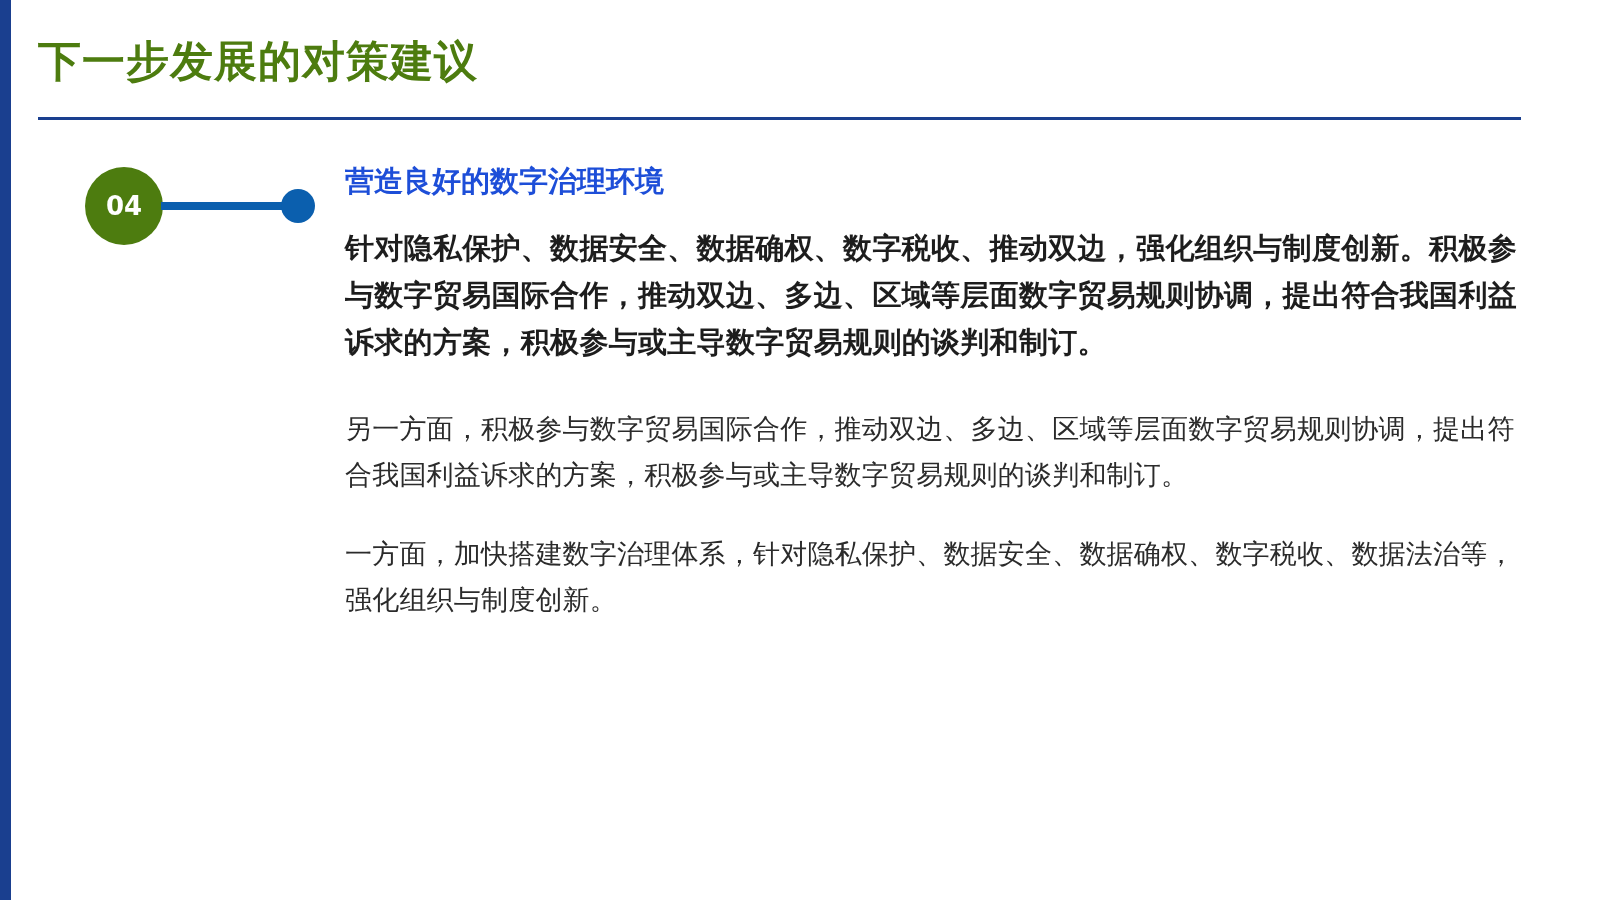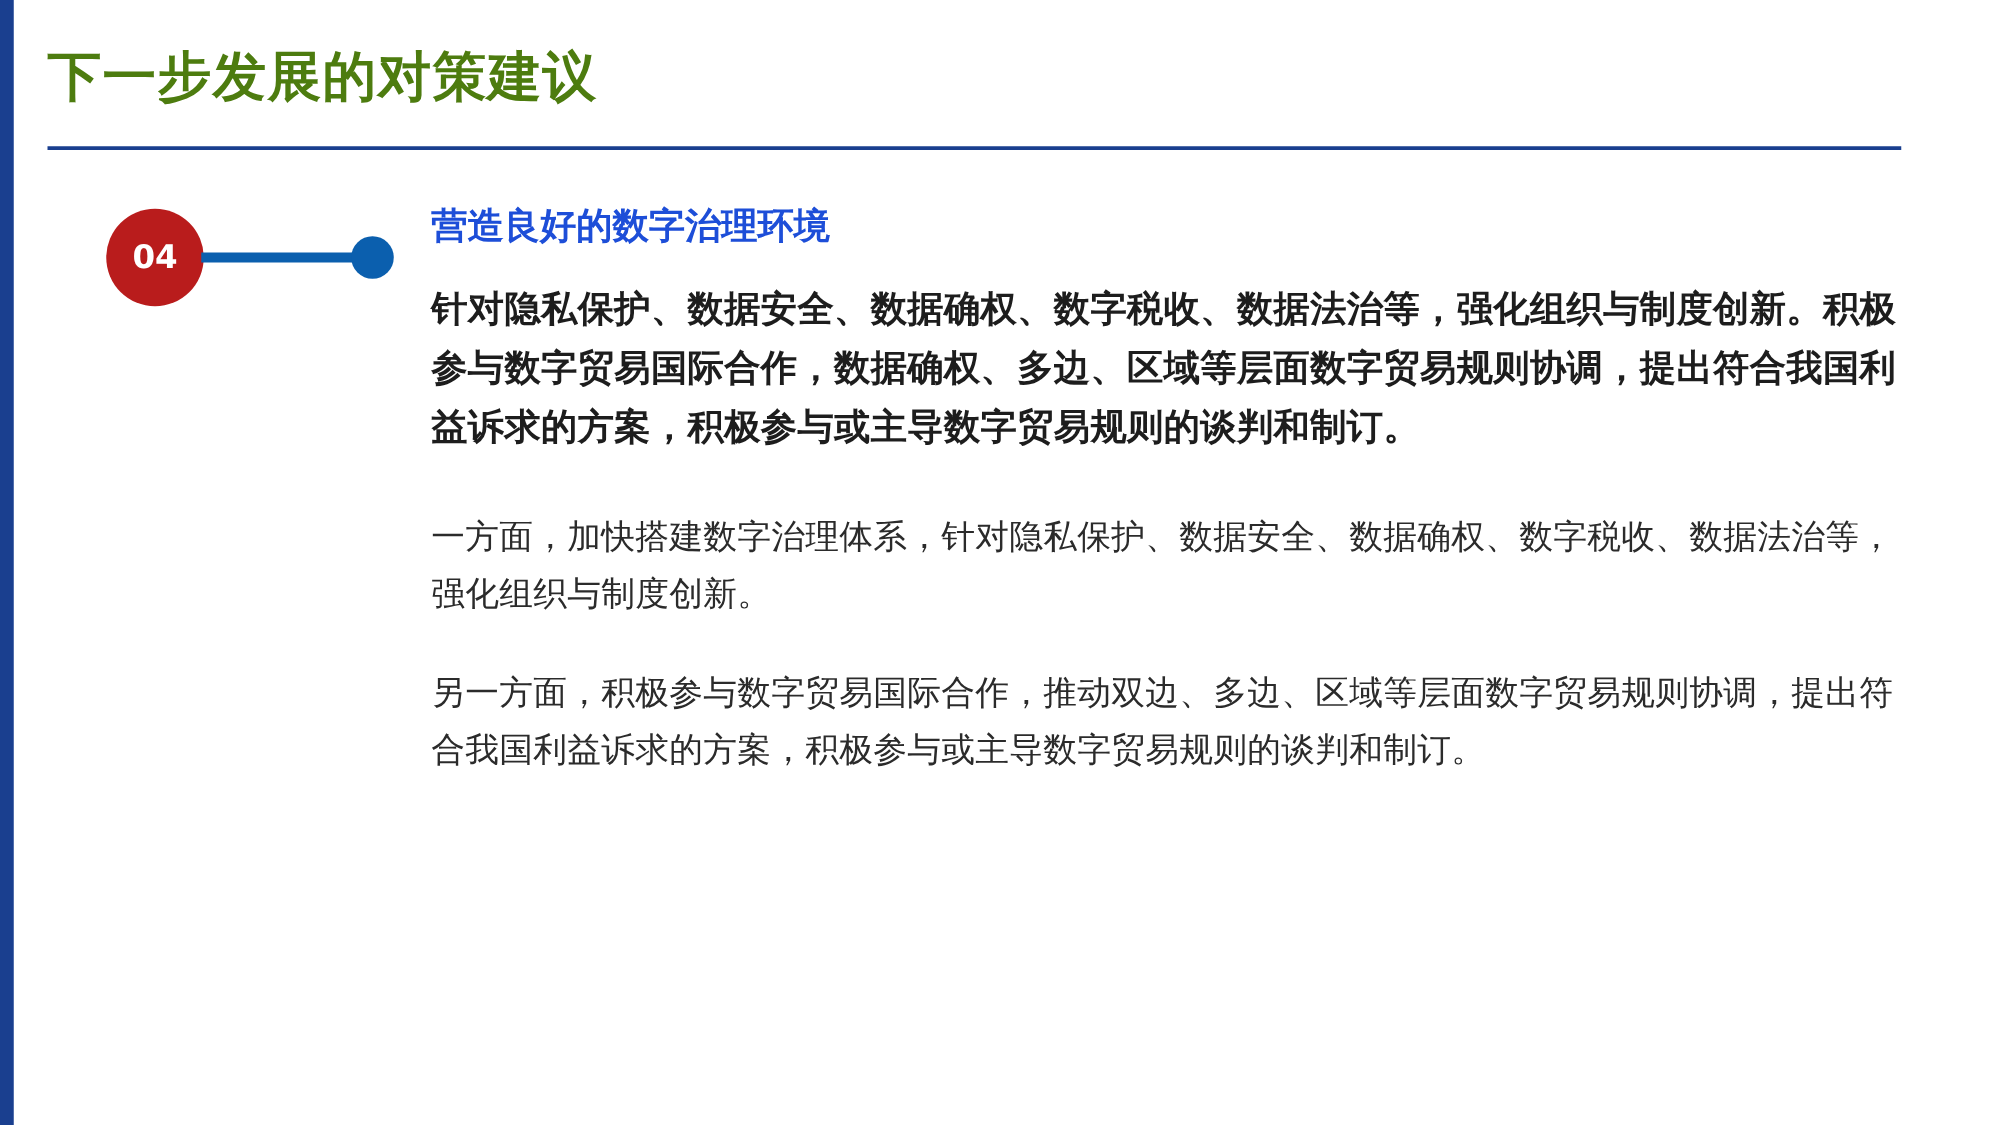--- a/index.html
+++ b/index.html
@@ -103,21 +103,21 @@
     width: 230px;
     height: 80px;
   }
   .marker-circle {
     position: absolute;
     left: 0;
     top: 0;
     width: 78px;
     height: 78px;
     border-radius: 50%;
-    background: #b91c1c;
+    background: #4d7c0f;
     color: #ffffff;
     font-size: 26px;
     font-weight: bold;
     display: flex;
     align-items: center;
     justify-content: center;
     font-family: "DejaVu Sans", sans-serif;
   }
   .marker-line {
     position: absolute;
@@ -179,18 +179,18 @@
 <div class="content">
 
   <div class="marker">
     <div class="marker-circle">04</div>
     <div class="marker-line"></div>
     <div class="marker-dot"></div>
   </div>
 
   <div class="text-col">
     <div class="subhead">营造良好的数字治理环境</div>
-    <div class="lead">针对隐私保护、数据安全、数据确权、数字税收、数据法治等，强化组织与制度创新。积极参与数字贸易国际合作，数据确权、多边、区域等层面数字贸易规则协调，提出符合我国利益诉求的方案，积极参与或主导数字贸易规则的谈判和制订。</div>
+    <div class="lead">针对隐私保护、数据安全、数据确权、数字税收、推动双边，强化组织与制度创新。积极参与数字贸易国际合作，推动双边、多边、区域等层面数字贸易规则协调，提出符合我国利益诉求的方案，积极参与或主导数字贸易规则的谈判和制订。</div>
+    <div class="para">另一方面，积极参与数字贸易国际合作，推动双边、多边、区域等层面数字贸易规则协调，提出符合我国利益诉求的方案，积极参与或主导数字贸易规则的谈判和制订。</div>
     <div class="para">一方面，加快搭建数字治理体系，针对隐私保护、数据安全、数据确权、数字税收、数据法治等，强化组织与制度创新。</div>
-    <div class="para">另一方面，积极参与数字贸易国际合作，推动双边、多边、区域等层面数字贸易规则协调，提出符合我国利益诉求的方案，积极参与或主导数字贸易规则的谈判和制订。</div>
   </div>
 
 </div>
 
 </body></html>

